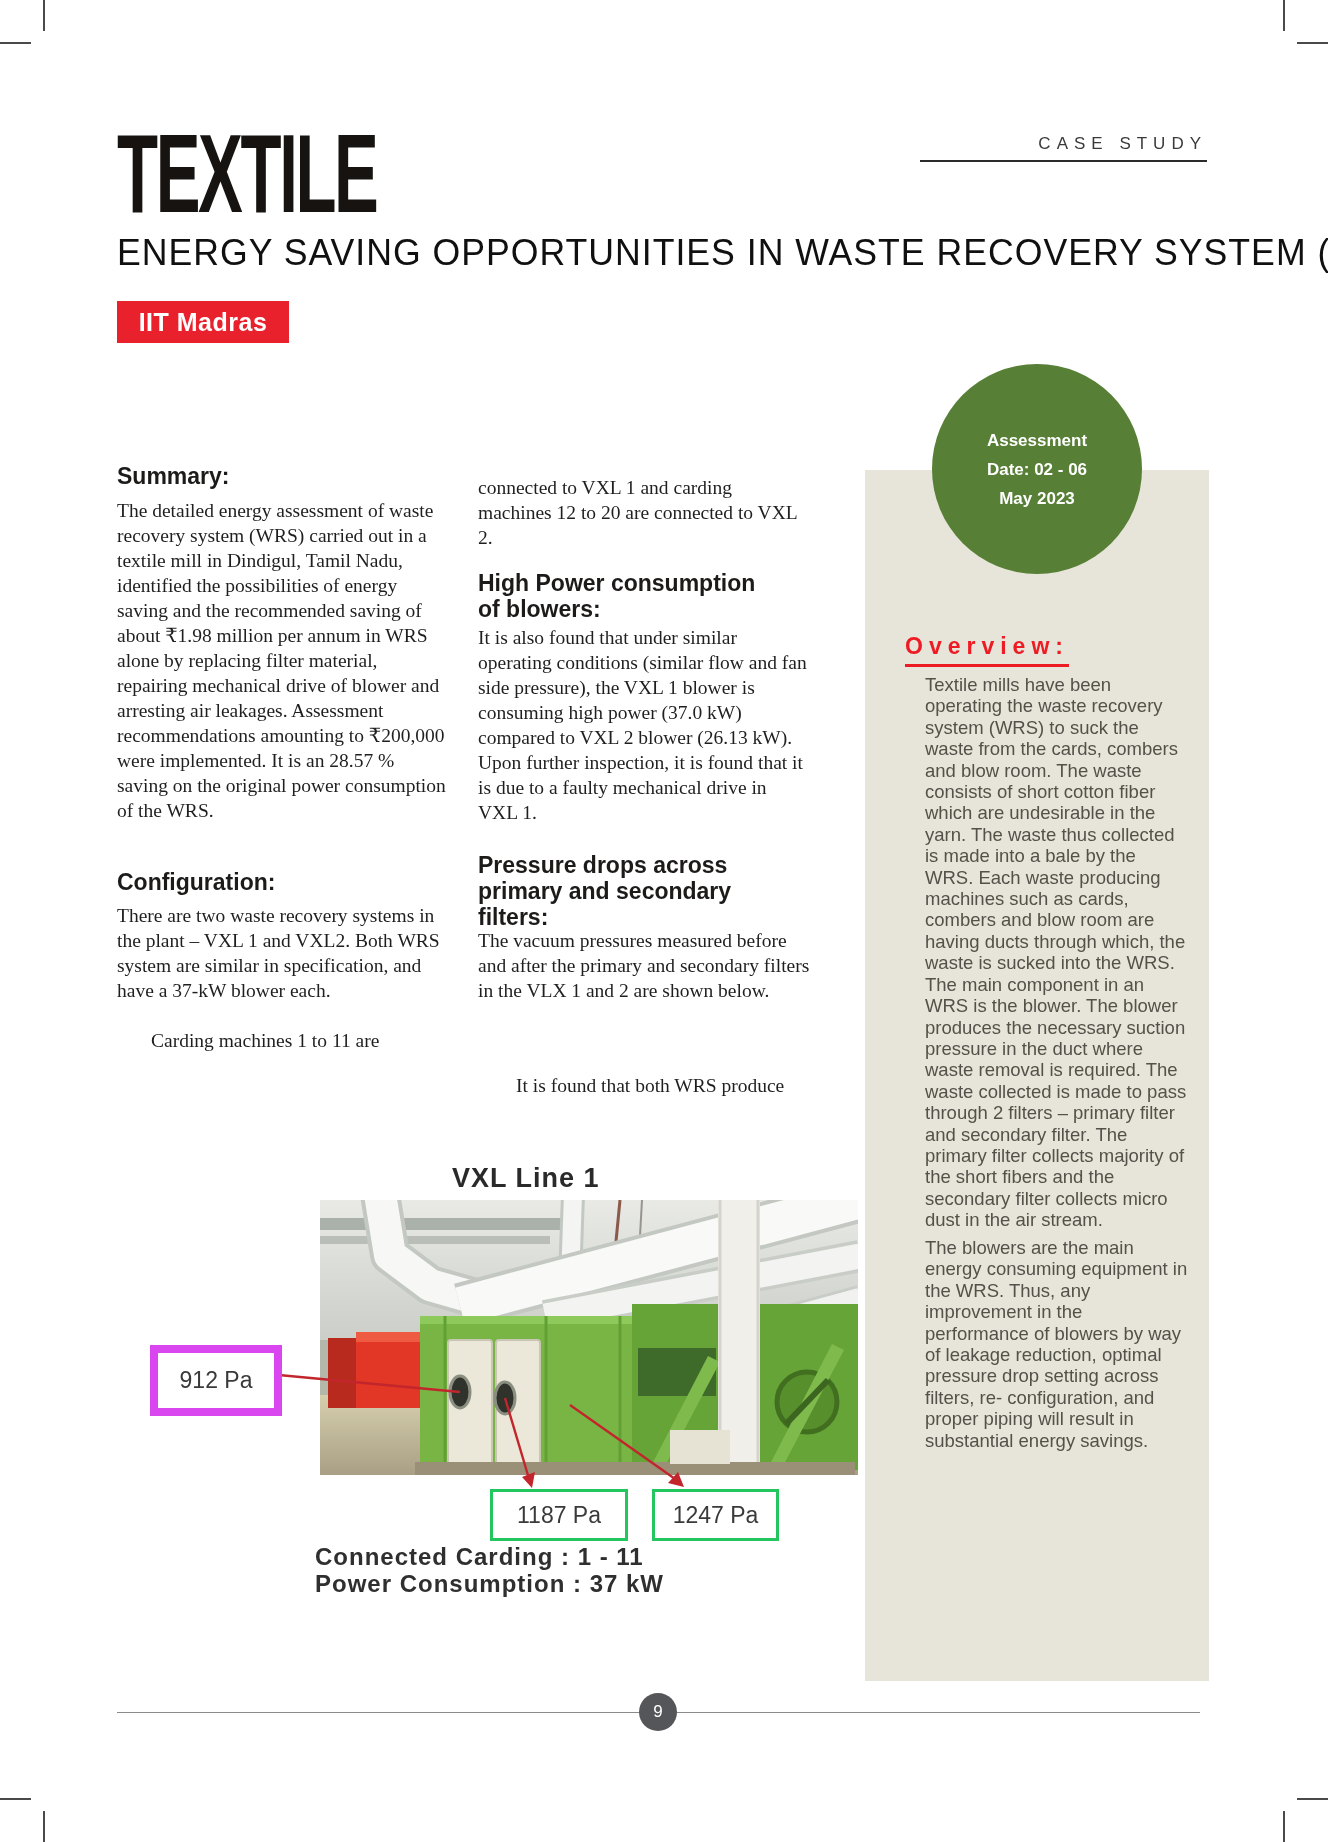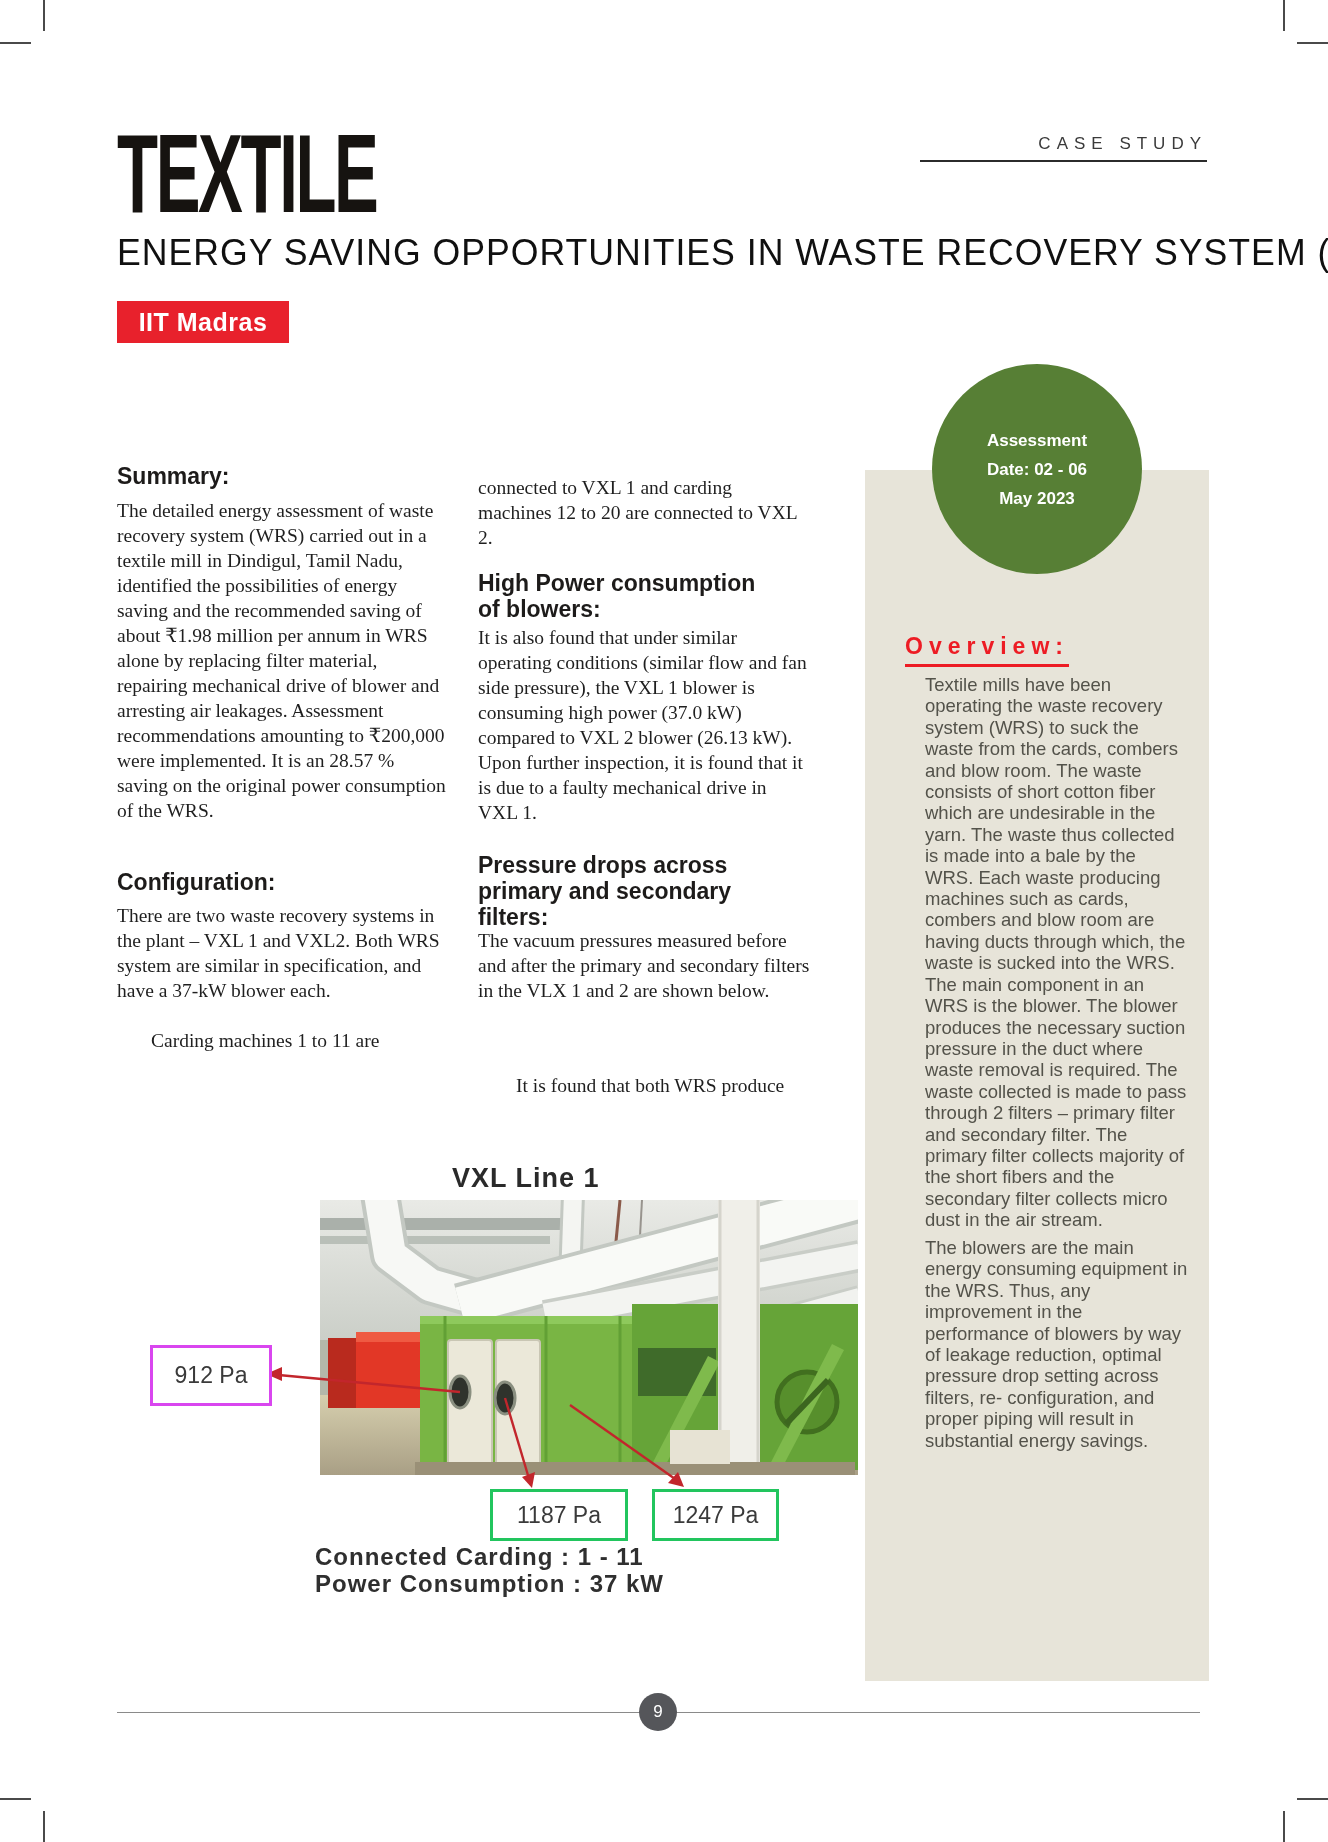--- a/index.html
+++ b/index.html
@@ -29,21 +29,21 @@
            border-bottom:3px solid #ed1c24;padding-bottom:4px;z-index:4;}
   .sb-par{width:264px;font-size:18.5px;line-height:21.4px;color:#53524a;z-index:4;margin-left:20px;}
   
   .h-sans{font-size:23px;font-weight:bold;color:#1d1b1a;line-height:26px;}
   .body-txt{font-size:19.5px;line-height:25px;color:#1f1f1f;}
   
   .fig-title{left:452px;top:1163px;font-size:27px;font-weight:bold;color:#2a2a2a;letter-spacing:1px;}
   .photo{left:320px;top:1200px;width:538px;height:275px;z-index:1;}
   .plabel{background:#ffffff;display:flex;align-items:center;justify-content:center;
           font-size:23px;color:#3a3a3a;z-index:5;}
-  .plabel.dark{border:3px solid #d946ef;}
+  .plabel.dark{border:8px solid #d946ef;}
   .plabel.bright{border:3px solid #22c55e;margin-left:25px;}
   .caption{left:315px;font-size:24px;font-weight:bold;color:#2f2f2f;letter-spacing:1px;white-space:nowrap;}
   
   .footer-line{left:117px;top:1712px;width:1083px;height:1px;background:#8a8a8a;}
   .page-circle{left:639px;top:1693px;width:38px;height:38px;border-radius:50%;background:#55565a;
                display:flex;align-items:center;justify-content:center;color:#ffffff;font-size:17px;z-index:2;}
   svg.overlay{left:0;top:0;width:1328px;height:1842px;z-index:4;pointer-events:none;}
 </style>
 </head>
 <body>

